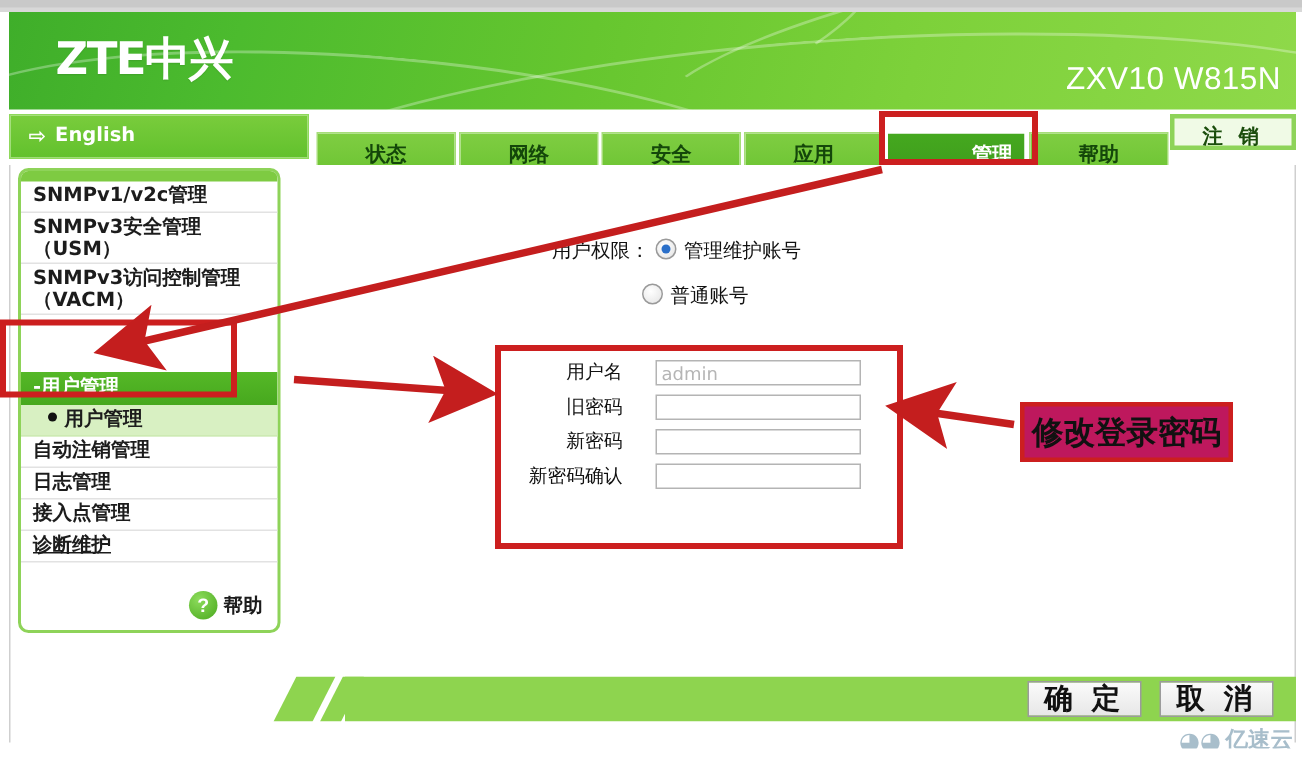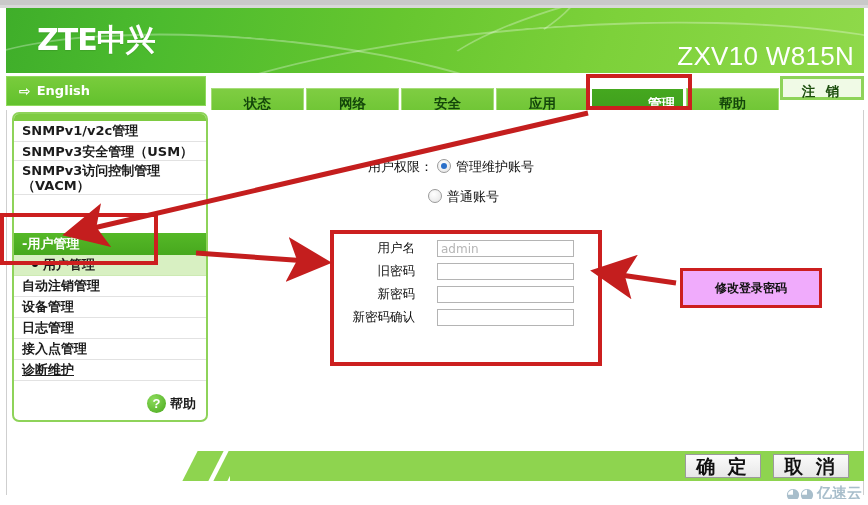--- a/index.html
+++ b/index.html
@@ -60,21 +60,21 @@
     font-weight: bold;
     color: #ffffff;
     letter-spacing: -1px;
     line-height: 1;
     font-family: "DejaVu Sans", "Liberation Sans", sans-serif;
     text-shadow: 0 1px 1px rgba(0,0,0,0.10);
   }
   .model {
     position: absolute;
     right: 10px; top: 33px;
-    font-size: 26px;
+    font-size: 21px;
     color: #ffffff;
     font-family: "Liberation Sans", sans-serif;
     letter-spacing: 0.3px;
   }
 
   
   .navrow {
     position: absolute;
     left: 6px; top: 76px;
     width: 858px; height: 32px;
@@ -150,21 +150,21 @@
     background: #ffffff;
     border-left: 1px solid #cfcfcf;
     border-right: 1px solid #cfcfcf;
     box-sizing: border-box;
   }
 
   
   .sidebar {
     position: absolute;
     left: 12px; top: 112px;
-    width: 196px;
+    width: 175px;
     height: 310px;
     background: #ffffff;
     border: 2px solid #8ed359;
     border-radius: 7px;
     box-sizing: border-box;
     overflow: hidden;
   }
   .sidebar-top {
     height: 7px;
     background: #7ecb42;
@@ -315,23 +315,23 @@
   }
   .redbox.tab-hl { left: 586px; top: 74px; width: 106px; height: 36px; }
   .redbox.menu-hl { left: 0px; top: 213px; width: 158px; height: 52px; }
   .redbox.form-hl { left: 330px; top: 230px; width: 272px; height: 136px; }
   .callout {
     position: absolute;
     left: 680px; top: 268px;
     width: 142px; height: 40px;
     border: 3px solid #cc1f1f;
     box-sizing: border-box;
-    background: #f0abfc;
+    background: #be185d;
     color: #111111;
-    font-size: 12px;
+    font-size: 21px;
     font-weight: bold;
     text-align: center;
     line-height: 34px;
     font-family: "DejaVu Sans", sans-serif;
   }
   .arrow-svg {
     position: absolute;
     left: 0; top: 0;
     width: 868px; height: 505px;
     pointer-events: none;
@@ -442,21 +442,20 @@
 
   <div class="sidebar">
     <div class="sidebar-top"></div>
     <div class="menu">
       <div class="mi plain">SNMPv1/v2c管理</div>
       <div class="mi plain two-line">SNMPv3安全管理（USM）</div>
       <div class="mi plain two-line">SNMPv3访问控制管理（VACM）</div>
       <div class="mi group-open">-用户管理</div>
       <div class="mi sub"><span class="bullet"></span><span>用户管理</span></div>
       <div class="mi plain">自动注销管理</div>
-      <div class="mi plain">设备管理</div>
       <div class="mi plain">日志管理</div>
       <div class="mi plain">接入点管理</div>
       <div class="mi plain last">诊断维护</div>
       <div class="sidebar-filler"></div>
     </div>
     <div class="help-row">
       <div class="help-circle">?</div>
       <div class="help-text">帮助</div>
     </div>
   </div>

